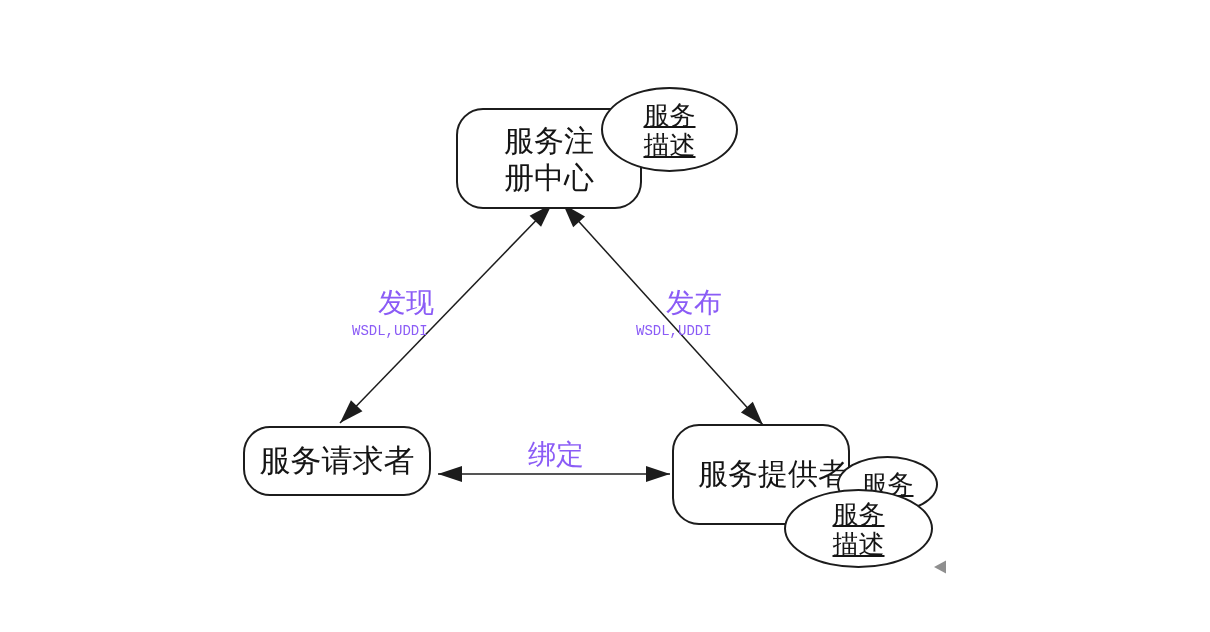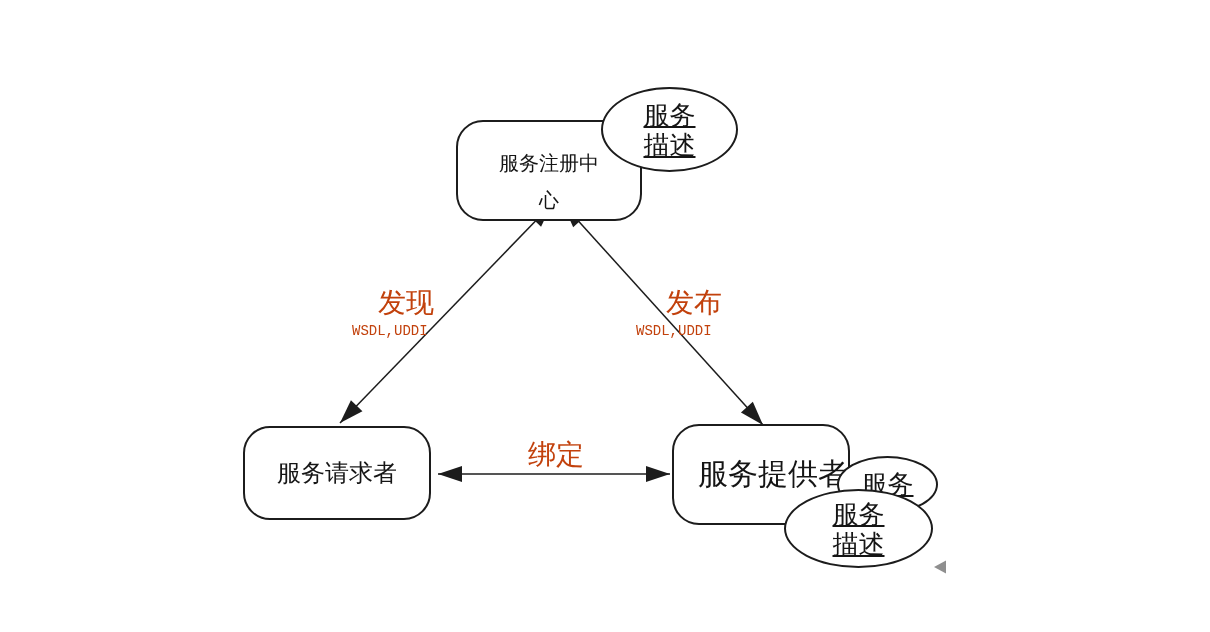--- a/index.html
+++ b/index.html
@@ -29,37 +29,37 @@
     align-items: center;
     justify-content: center;
     text-align: center;
     color: #151515;
     z-index: 2;
     box-sizing: border-box;
   }
   .box { border-radius: 27px; }
   .ellipse { border-radius: 50%; z-index: 3; text-decoration: underline; }
 
-  .node-registry  { left: 456px; top: 120px; width: 186px; height: 101px; font-size: 20px; line-height: 37px; align-items: flex-end; }
+  .node-registry  { left: 456px; top: 108px; width: 186px; height: 101px; font-size: 30px; line-height: 37px; }
   .node-registry .wrap { width: 102px; word-break: break-all; }
 
-  .node-requester { left: 243px; top: 426px; width: 188px; height: 94px; font-size: 24px; white-space: nowrap; }
+  .node-requester { left: 243px; top: 426px; width: 188px; height: 70px; font-size: 31px; white-space: nowrap; }
   .node-provider  { left: 672px; top: 424px; width: 178px; height: 101px; font-size: 30px; white-space: nowrap; justify-content: flex-end; }
 
   .ellipse-registry-desc { left: 601px; top: 87px;  width: 137px; height: 85px; font-size: 26px; line-height: 30px; }
   .ellipse-registry-desc .wrap { width: 56px; word-break: break-all; }
 
   .ellipse-service { left: 837px; top: 456px; width: 101px; height: 57px; font-size: 26px; }
 
   .ellipse-provider-desc { left: 784px; top: 489px; width: 149px; height: 79px; font-size: 26px; line-height: 30px; }
   .ellipse-provider-desc .wrap { width: 56px; word-break: break-all; }
 
   .edge-label {
     position: absolute;
-    color: #c2410c;
+    color: #8b5cf6;
     z-index: 2;
     white-space: nowrap;
   }
   .cjk-label { font-size: 28px; }
   .proto-label {
     font-family: Liberation Mono, monospace;
     font-size: 14px;
   }
   .label-discover       { left: 378px; top: 284px; }
   .label-discover-proto { left: 352px; top: 323px; }

